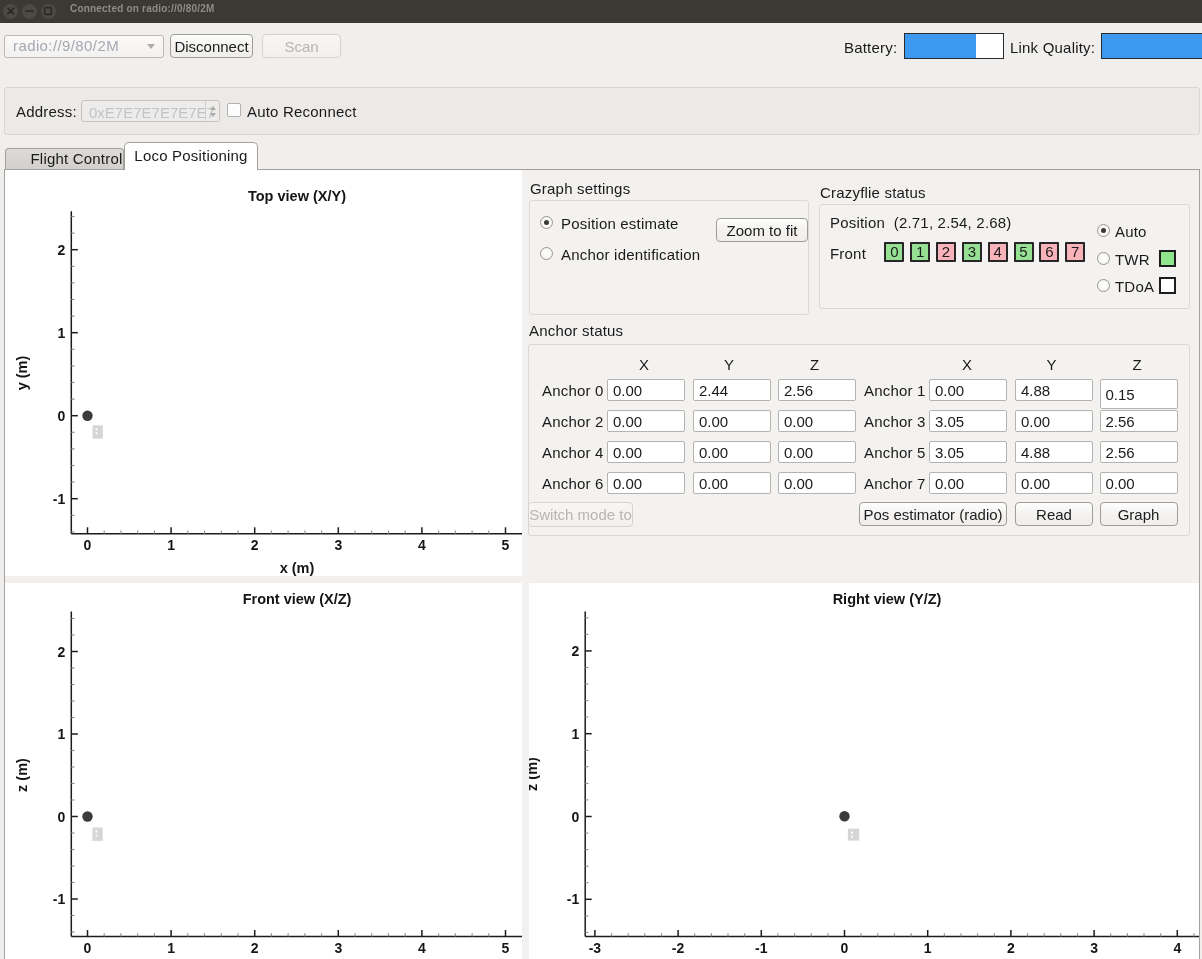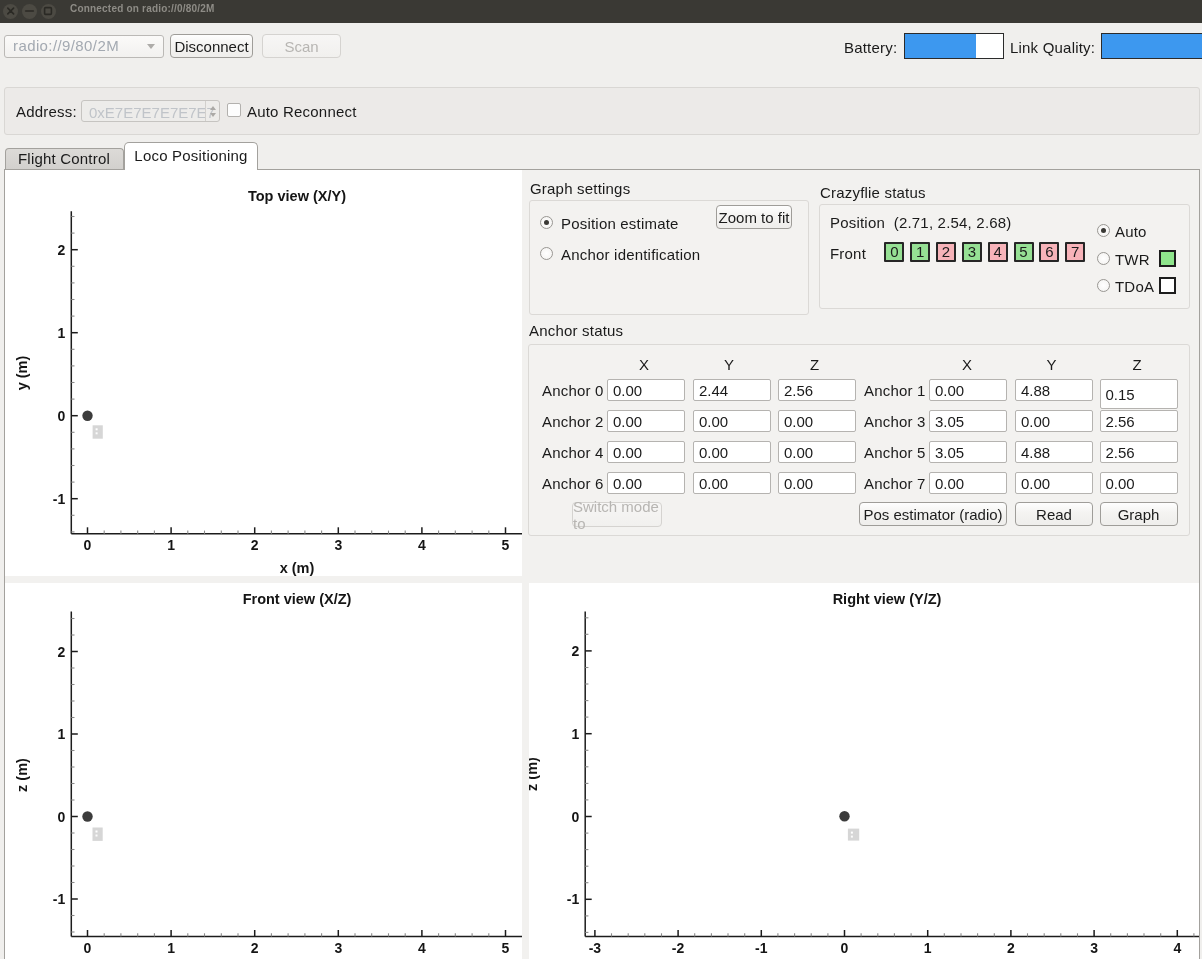--- a/index.html
+++ b/index.html
@@ -51,21 +51,21 @@
 <div class="lbl" style="left:16px;top:103px">Address:</div>
 <div class="abs" style="left:81px;top:100px;width:139px;height:22px;border:1px solid #c6c4c1;border-radius:3px;background:#edecea">
     <div style="position:absolute;left:7px;top:3px;color:#c0c4c9;font-size:15px">0xE7E7E7E7E7E7</div>
     <div style="position:absolute;right:13px;top:0;width:1px;height:20px;background:#d2d0cd"></div>
     <div style="position:absolute;right:3.5px;top:4.5px;width:0;height:0;border-left:3.2px solid transparent;border-right:3.2px solid transparent;border-bottom:4.2px solid #aba9a6"></div>
     <div style="position:absolute;right:3.5px;bottom:4.5px;width:0;height:0;border-left:3.2px solid transparent;border-right:3.2px solid transparent;border-top:4.2px solid #aba9a6"></div>
   </div>
 <div class="abs" style="left:227px;top:103px;width:13.5px;height:13.5px;border:1px solid #b3b1ae;border-radius:2px;background:#fdfdfd"></div>
 <div class="lbl" style="left:247px;top:103px">Auto Reconnect</div>
 <div class="abs" style="left:4px;top:169px;width:1196px;height:790px;background:#f2f1ef;border:1px solid #a3a19d;border-bottom:none"></div>
-<div class="abs" style="left:4.5px;top:148px;width:119px;height:21px;border:1px solid #a3a19d;border-bottom:none;border-radius:4px 4px 0 0;background:linear-gradient(#dcdad7,#d2d0cd);text-align:center;line-height:20px;letter-spacing:.2px">Flight Control</div>
+<div class="abs" style="left:4.5px;top:148px;width:119px;height:21px;border:1px solid #a3a19d;border-bottom:none;border-radius:4px 4px 0 0;background:linear-gradient(#dcdad7,#d2d0cd);text-align:right;line-height:20px;letter-spacing:.2px">Flight Control</div>
 <div class="abs" style="left:124px;top:142px;width:134px;height:28px;border:1px solid #a3a19d;border-bottom:none;border-radius:5px 5px 0 0;background:#fff;text-align:center;line-height:26px;letter-spacing:.2px">Loco Positioning</div>
 <svg style="position:absolute;left:5px;top:170px" width="517" height="406" viewBox="5 170 517 406">
 <rect x="5" y="170" width="517" height="406" fill="#ffffff"></rect>
 <line x1="71.3" y1="211.3" x2="71.3" y2="533.8" stroke="#1c1c1c" stroke-width="1.5"></line>
 <line x1="71.3" y1="533.8" x2="522" y2="533.8" stroke="#1c1c1c" stroke-width="1.5"></line>
 <line x1="87.5" y1="533.8" x2="87.5" y2="527.3" stroke="#1c1c1c" stroke-width="1.5"></line>
 <text x="87.5" y="550.3" text-anchor="middle" class="tk">0</text>
 <line x1="104.2" y1="533.8" x2="104.2" y2="530.5999999999999" stroke="#8a8a8a" stroke-width="1.1"></line>
 <line x1="120.9" y1="533.8" x2="120.9" y2="530.5999999999999" stroke="#8a8a8a" stroke-width="1.1"></line>
 <line x1="137.7" y1="533.8" x2="137.7" y2="530.5999999999999" stroke="#8a8a8a" stroke-width="1.1"></line>
@@ -272,21 +272,21 @@
 <text x="537" y="774" text-anchor="middle" class="ti" transform="rotate(-90 537 774)">z (m)</text>
 <rect x="847.9" y="828.6" width="11.3" height="12.0" fill="#d6d6d6"></rect>
 <rect x="850.9" y="831.6" width="2" height="2" fill="#ffffff"></rect>
 <rect x="850.9" y="835.6" width="2" height="2" fill="#fbfbfb"></rect>
 <circle cx="844.5" cy="816.2" r="5.2" fill="#3c3c3c"></circle>
 </svg>
 <div class="lbl" style="left:530px;top:179.5px">Graph settings</div>
 <div class="gbox" style="left:529px;top:200px;width:280px;height:115px"></div>
 <div class="radio sel" style="left:540px;top:216px"></div>
 <div class="lbl" style="left:561px;top:215px">Position estimate</div>
-<div class="btn" style="left:716px;top:205px;width:76px;height:24px">Zoom to fit</div>
+<div class="btn" style="left:716px;top:218px;width:92px;height:24px">Zoom to fit</div>
 <div class="radio" style="left:540px;top:247px"></div>
 <div class="lbl" style="left:561px;top:246px">Anchor identification</div>
 <div class="lbl" style="left:820px;top:183.5px">Crazyflie status</div>
 <div class="gbox" style="left:819px;top:204px;width:371px;height:105px"></div>
 <div class="lbl" style="left:830px;top:213.5px">Position&nbsp;&nbsp;(2.71, 2.54, 2.68)</div>
 <div class="lbl" style="left:830px;top:245px">Front</div>
 <div class="asq" style="left:884.4px;top:241.5px;background:#96e094">0</div>
 <div class="asq" style="left:910.2px;top:241.5px;background:#96e094">1</div>
 <div class="asq" style="left:936.0px;top:241.5px;background:#f7b3b9">2</div>
 <div class="asq" style="left:961.9px;top:241.5px;background:#96e094">3</div>
@@ -335,15 +335,15 @@
 <div class="inp" style="left:1015px;top:441px;width:78px;height:22px">4.88</div>
 <div class="inp" style="left:1099.5px;top:441px;width:78px;height:22px">2.56</div>
 <div class="lbl" style="left:542px;top:475px">Anchor 6</div>
 <div class="lbl" style="left:864px;top:475px">Anchor 7</div>
 <div class="inp" style="left:607px;top:472px;width:78px;height:22px">0.00</div>
 <div class="inp" style="left:693px;top:472px;width:78px;height:22px">0.00</div>
 <div class="inp" style="left:778px;top:472px;width:78px;height:22px">0.00</div>
 <div class="inp" style="left:929px;top:472px;width:78px;height:22px">0.00</div>
 <div class="inp" style="left:1015px;top:472px;width:78px;height:22px">0.00</div>
 <div class="inp" style="left:1099.5px;top:472px;width:78px;height:22px">0.00</div>
-<div class="btn dis" style="left:572px;top:502px;width:90px;height:25px">Switch mode to</div>
+<div class="btn dis" style="left:528px;top:502px;width:105px;height:25px">Switch mode to</div>
 <div class="btn" style="left:859px;top:502px;width:148px;height:24px">Pos estimator (radio)</div>
 <div class="btn" style="left:1015px;top:502px;width:78px;height:24px">Read</div>
 <div class="btn" style="left:1099.5px;top:502px;width:78px;height:24px">Graph</div>
 </body></html>

